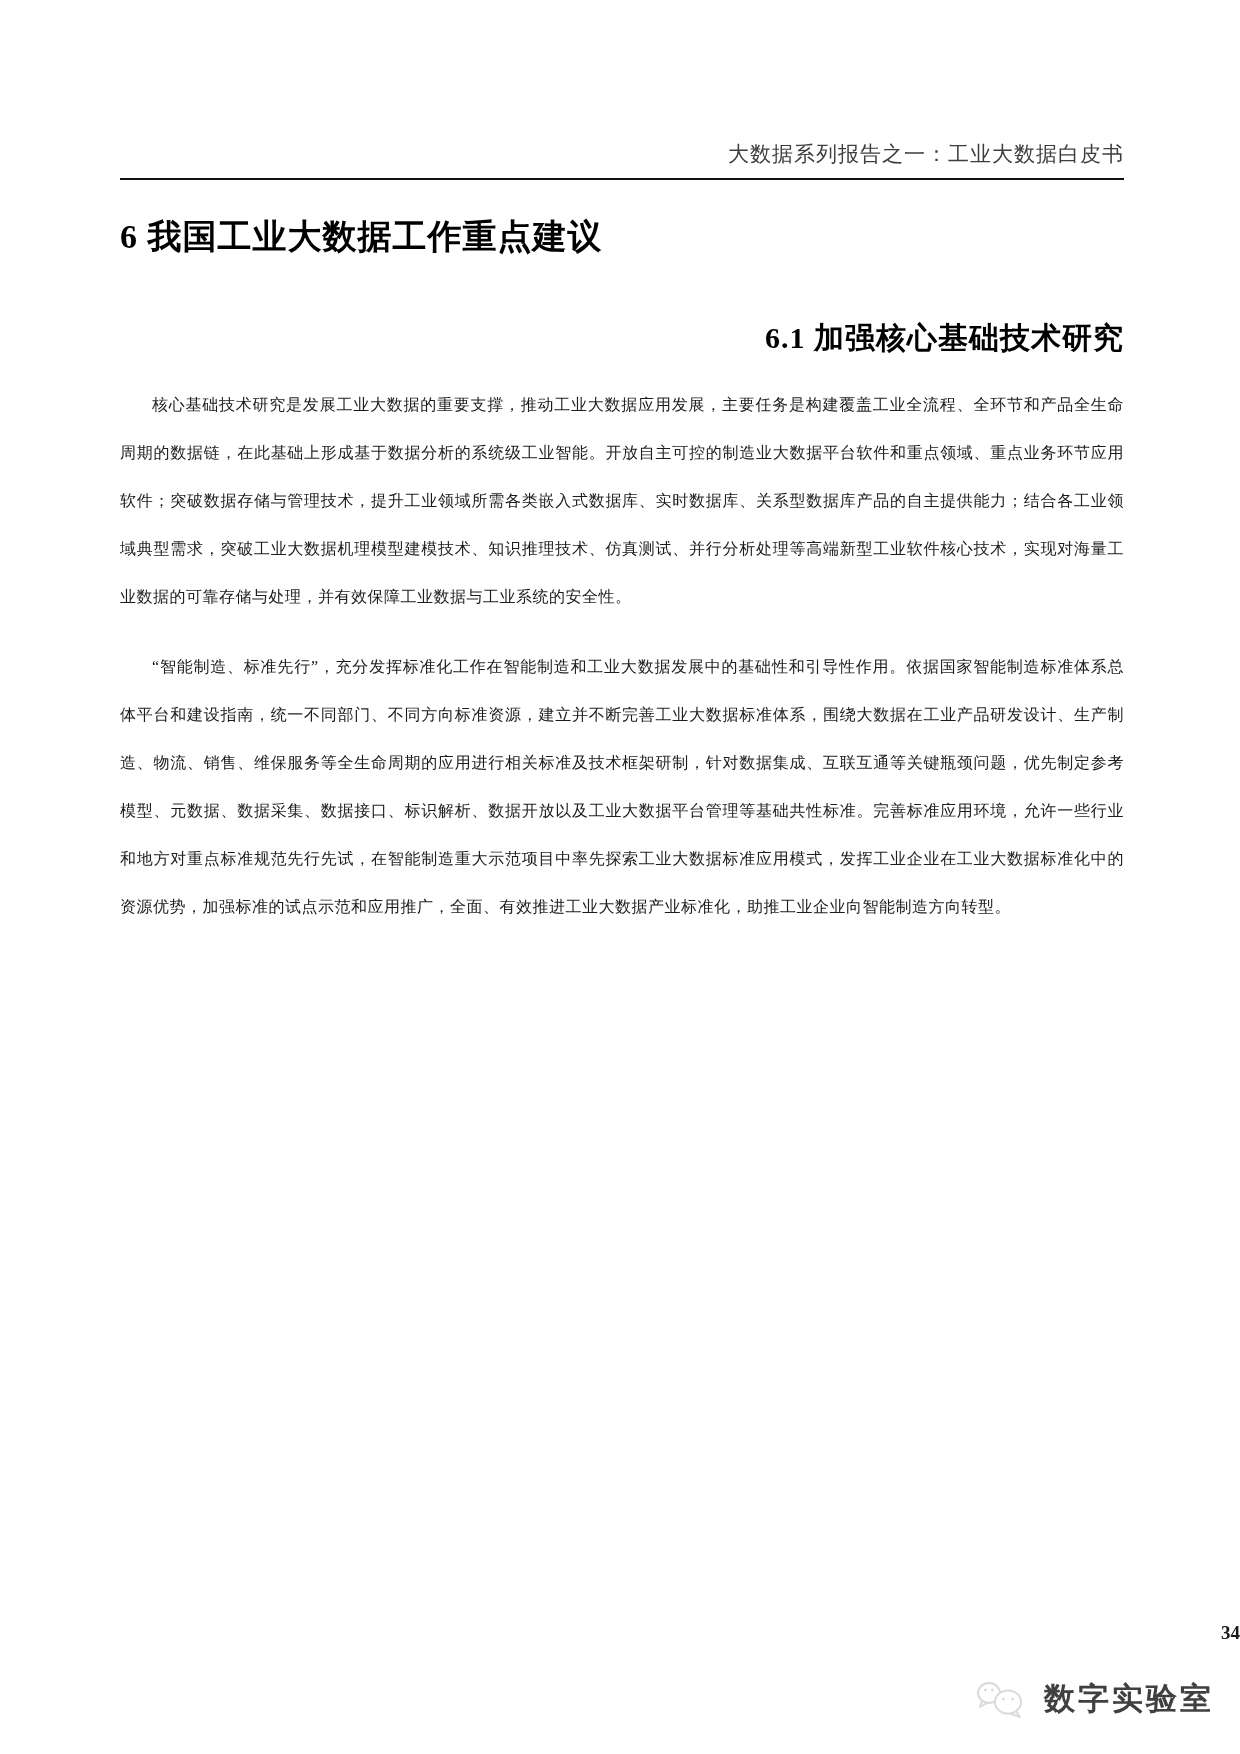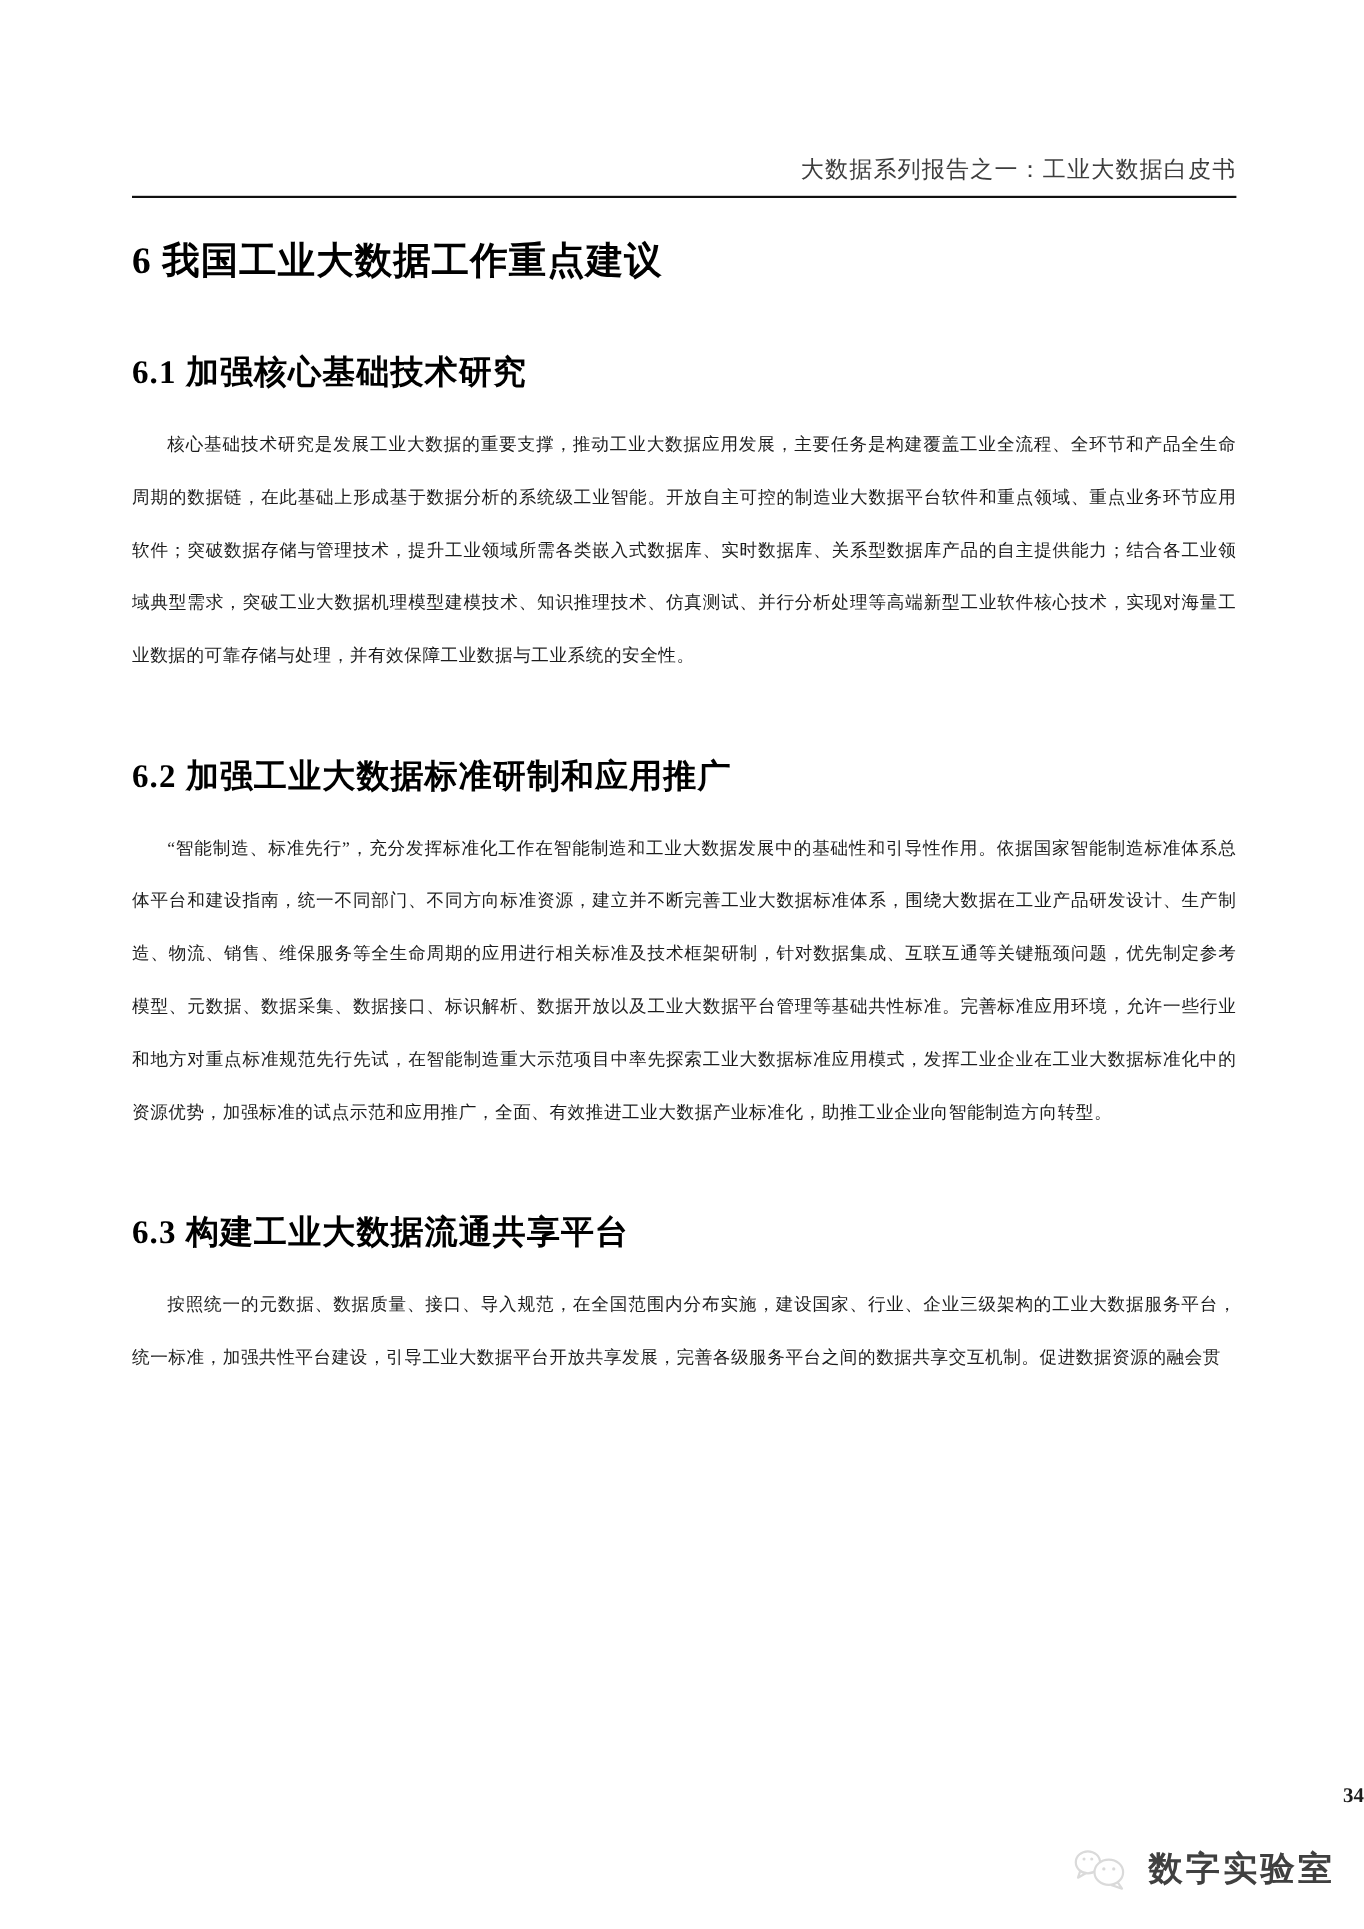--- a/index.html
+++ b/index.html
@@ -45,20 +45,21 @@
     color: #000000;
     letter-spacing: 1px;
     font-family: Liberation Serif, serif;
   }
   h2.section {
     font-size: 30px;
     font-weight: bold;
     color: #000000;
     letter-spacing: 1px;
     font-family: "Liberation Serif", sans-serif;
+    text-align: right;
   }
   h2.first { margin-top: 58px; }
   h2.later { margin-top: 64px; }
   
   p.body-text {
     margin-top: 22px;
     font-size: 16px;
     line-height: 48px;
     text-align: justify;
     text-justify: inter-character;
@@ -104,28 +105,23 @@
     <div class="header-rule"></div>
 
     <h1 class="chapter">6 我国工业大数据工作重点建议</h1>
 
     <section>
       <h2 class="section first">6.1 加强核心基础技术研究</h2>
       <p class="body-text">核心基础技术研究是发展工业大数据的重要支撑，推动工业大数据应用发展，主要任务是构建覆盖工业全流程、全环节和产品全生命周期的数据链，在此基础上形成基于数据分析的系统级工业智能。开放自主可控的制造业大数据平台软件和重点领域、重点业务环节应用软件；突破数据存储与管理技术，提升工业领域所需各类嵌入式数据库、实时数据库、关系型数据库产品的自主提供能力；结合各工业领域典型需求，突破工业大数据机理模型建模技术、知识推理技术、仿真测试、并行分析处理等高端新型工业软件核心技术，实现对海量工业数据的可靠存储与处理，并有效保障工业数据与工业系统的安全性。</p>
     </section>
 
     <section>
-      <h2 class="section later">6.2 加强工业大数据标准研制和应用推广</h2>
       <p class="body-text">“智能制造、标准先行”，充分发挥标准化工作在智能制造和工业大数据发展中的基础性和引导性作用。依据国家智能制造标准体系总体平台和建设指南，统一不同部门、不同方向标准资源，建立并不断完善工业大数据标准体系，围绕大数据在工业产品研发设计、生产制造、物流、销售、维保服务等全生命周期的应用进行相关标准及技术框架研制，针对数据集成、互联互通等关键瓶颈问题，优先制定参考模型、元数据、数据采集、数据接口、标识解析、数据开放以及工业大数据平台管理等基础共性标准。完善标准应用环境，允许一些行业和地方对重点标准规范先行先试，在智能制造重大示范项目中率先探索工业大数据标准应用模式，发挥工业企业在工业大数据标准化中的资源优势，加强标准的试点示范和应用推广，全面、有效推进工业大数据产业标准化，助推工业企业向智能制造方向转型。</p>
     </section>
 
-    <section>
-      <h2 class="section later">6.3 构建工业大数据流通共享平台</h2>
-      <p class="body-text">按照统一的元数据、数据质量、接口、导入规范，在全国范围内分布实施，建设国家、行业、企业三级架构的工业大数据服务平台，统一标准，加强共性平台建设，引导工业大数据平台开放共享发展，完善各级服务平台之间的数据共享交互机制。促进数据资源的融会贯</p>
-    </section>
 
   </div>
 
   <div class="page-number">34</div>
 
   <div class="watermark">
     <span>
       <svg width="48" height="40" viewBox="0 0 48 40" fill="none" xmlns="http://www.w3.org/2000/svg">
 
         <ellipse cx="13" cy="14" rx="11" ry="10" stroke="#dadada" stroke-width="2" fill="none"></ellipse>

